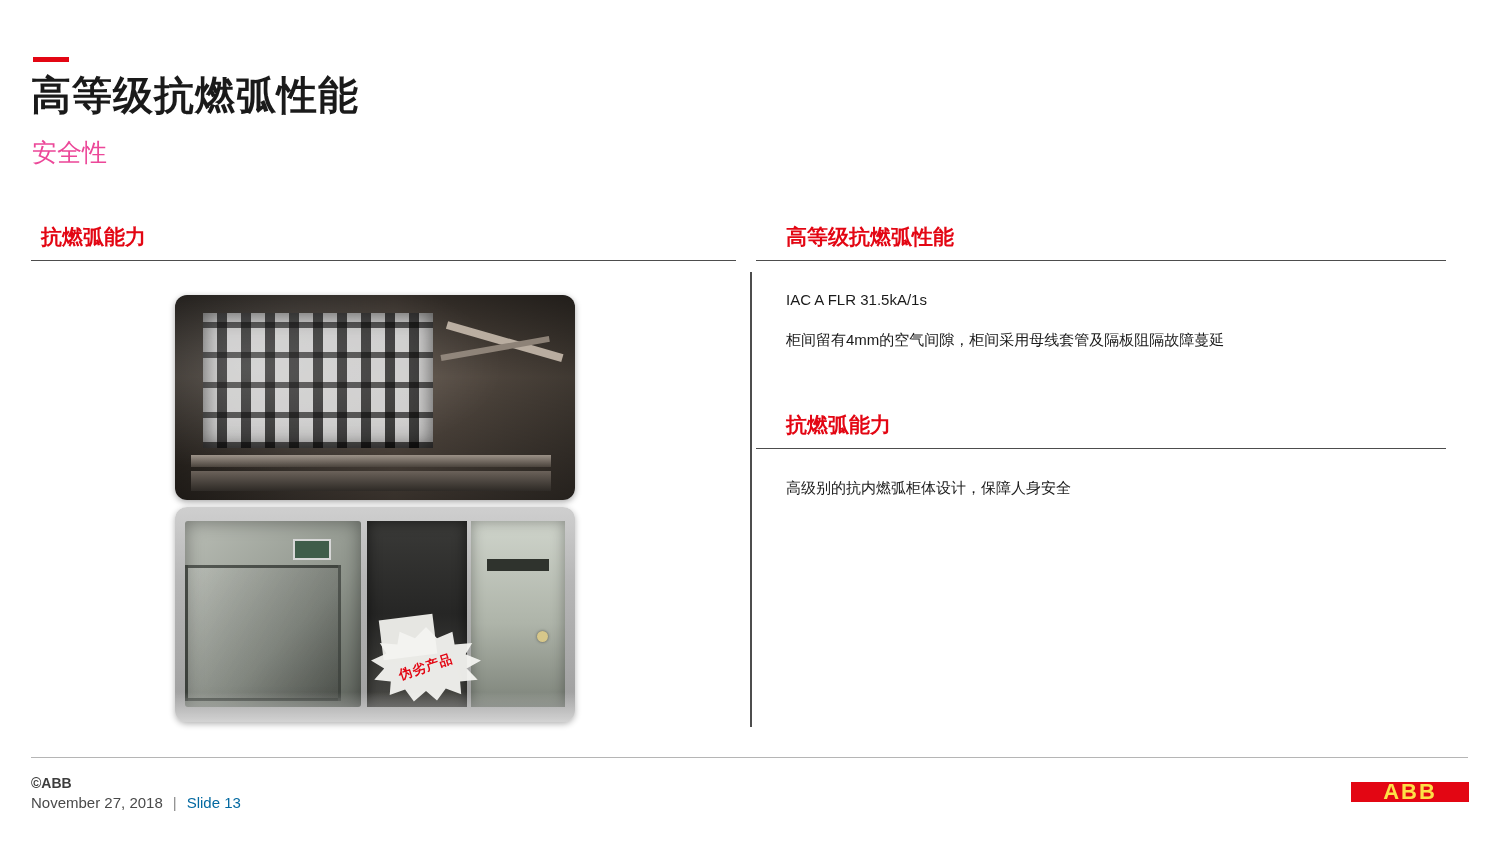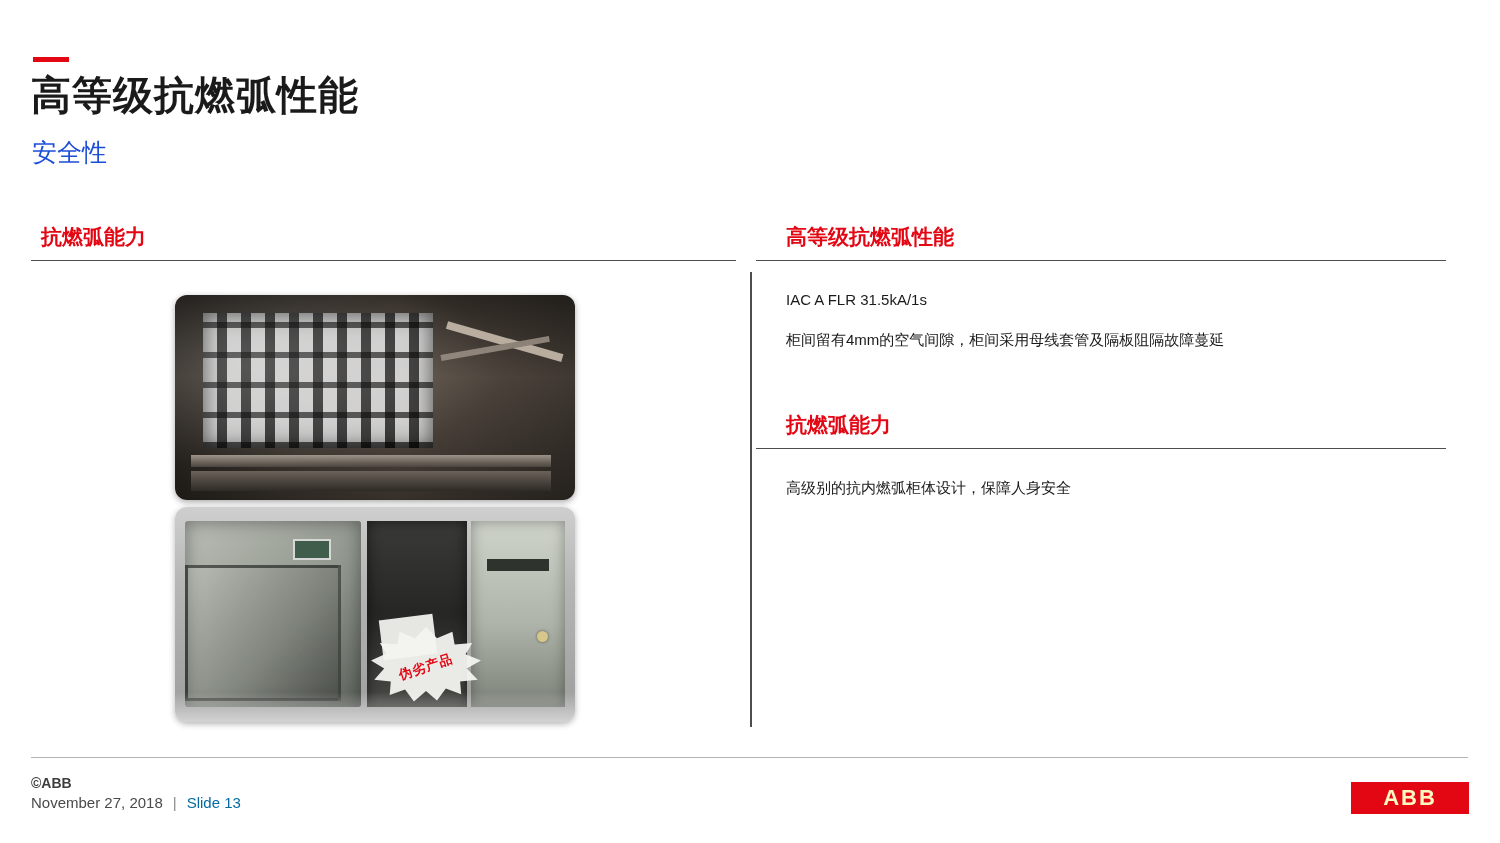--- a/index.html
+++ b/index.html
@@ -42,21 +42,21 @@
     letter-spacing: 1px;
     color: #1a1a1a;
     line-height: 1.1;
   }
   .slide-subtitle {
     position: absolute;
     left: 32px;
     top: 137px;
     font-size: 25px;
     font-weight: normal;
-    color: #1d4ed8;
+    color: #ec4899;
     line-height: 1.2;
   }
 
   
   .left-col {
     position: absolute;
     left: 31px;
     top: 225px;
     width: 705px;
   }
@@ -302,23 +302,23 @@
     align-items: center;
   }
   .footer-sep { color: #8a8a8a; }
   .footer-slide { color: #0369a1; }
 
   .abb-logo {
     position: absolute;
     right: 31px;
     top: 782px;
     width: 118px;
-    height: 32px;
+    height: 20px;
     background: #e30613;
-    color: #fef9c3;
+    color: #fde047;
     font-weight: bold;
     font-size: 22px;
     letter-spacing: 2px;
     display: flex;
     align-items: center;
     justify-content: center;
   }
 </style>
 </head>
 <body>

